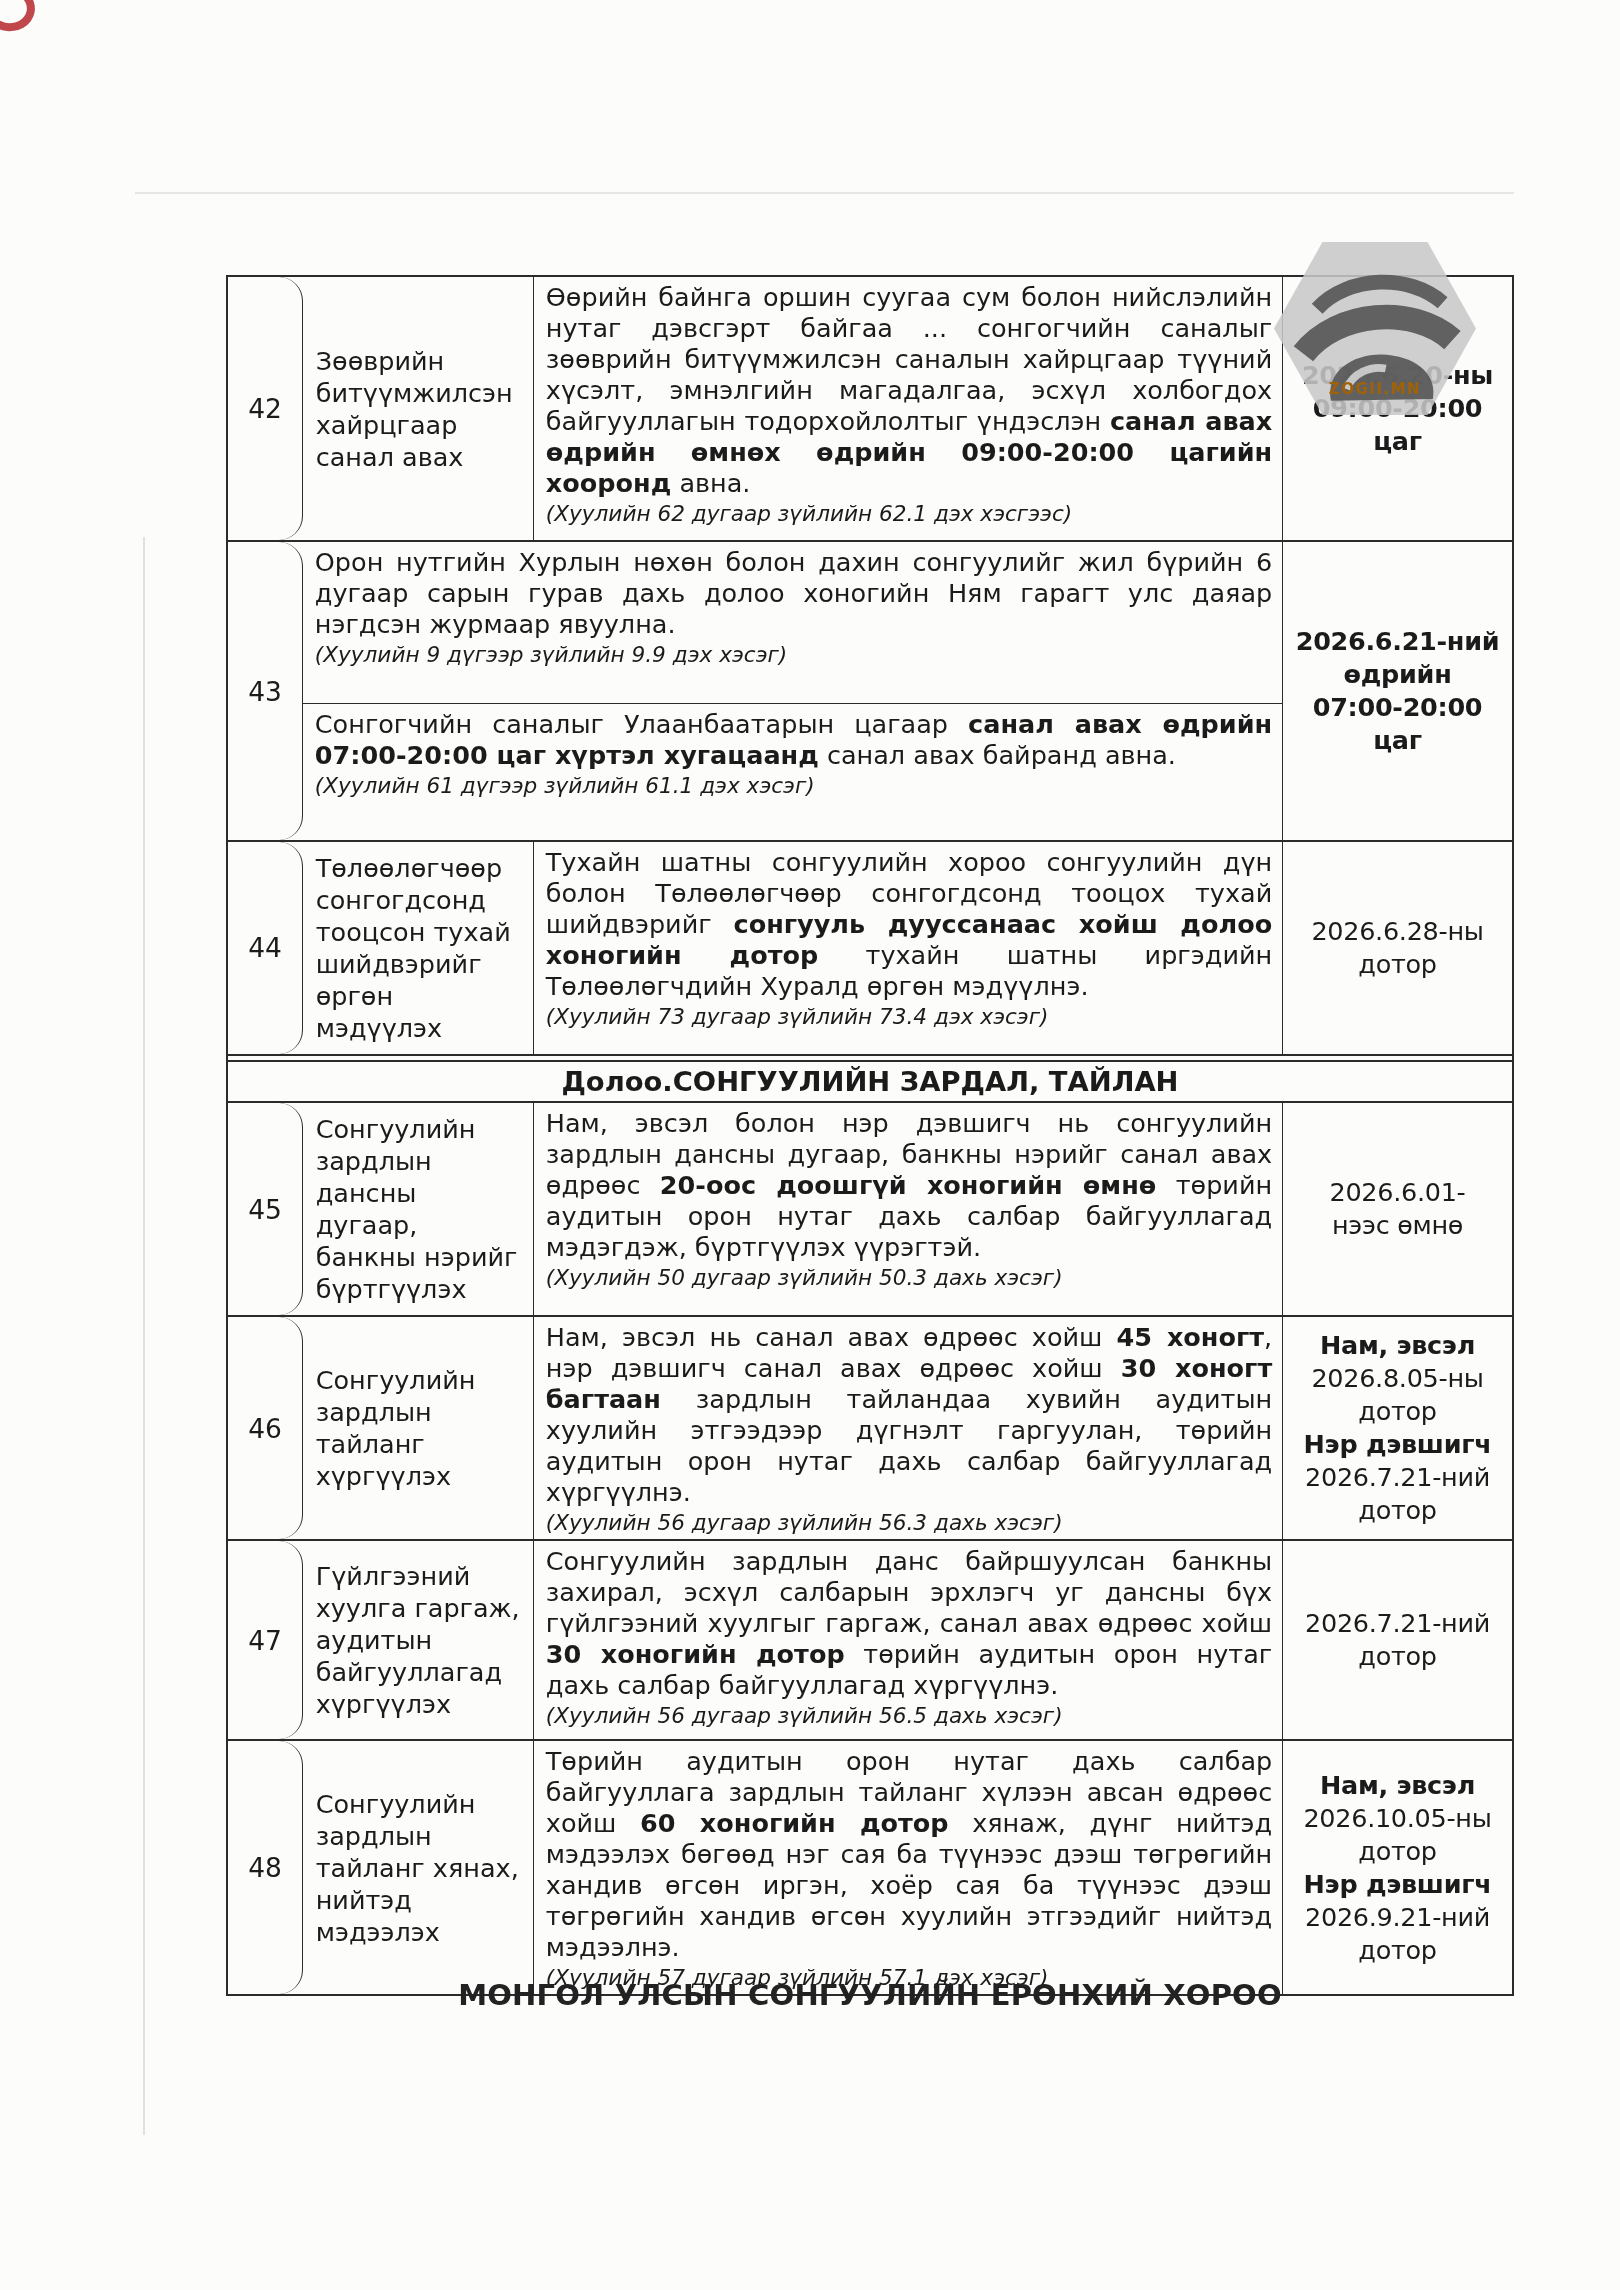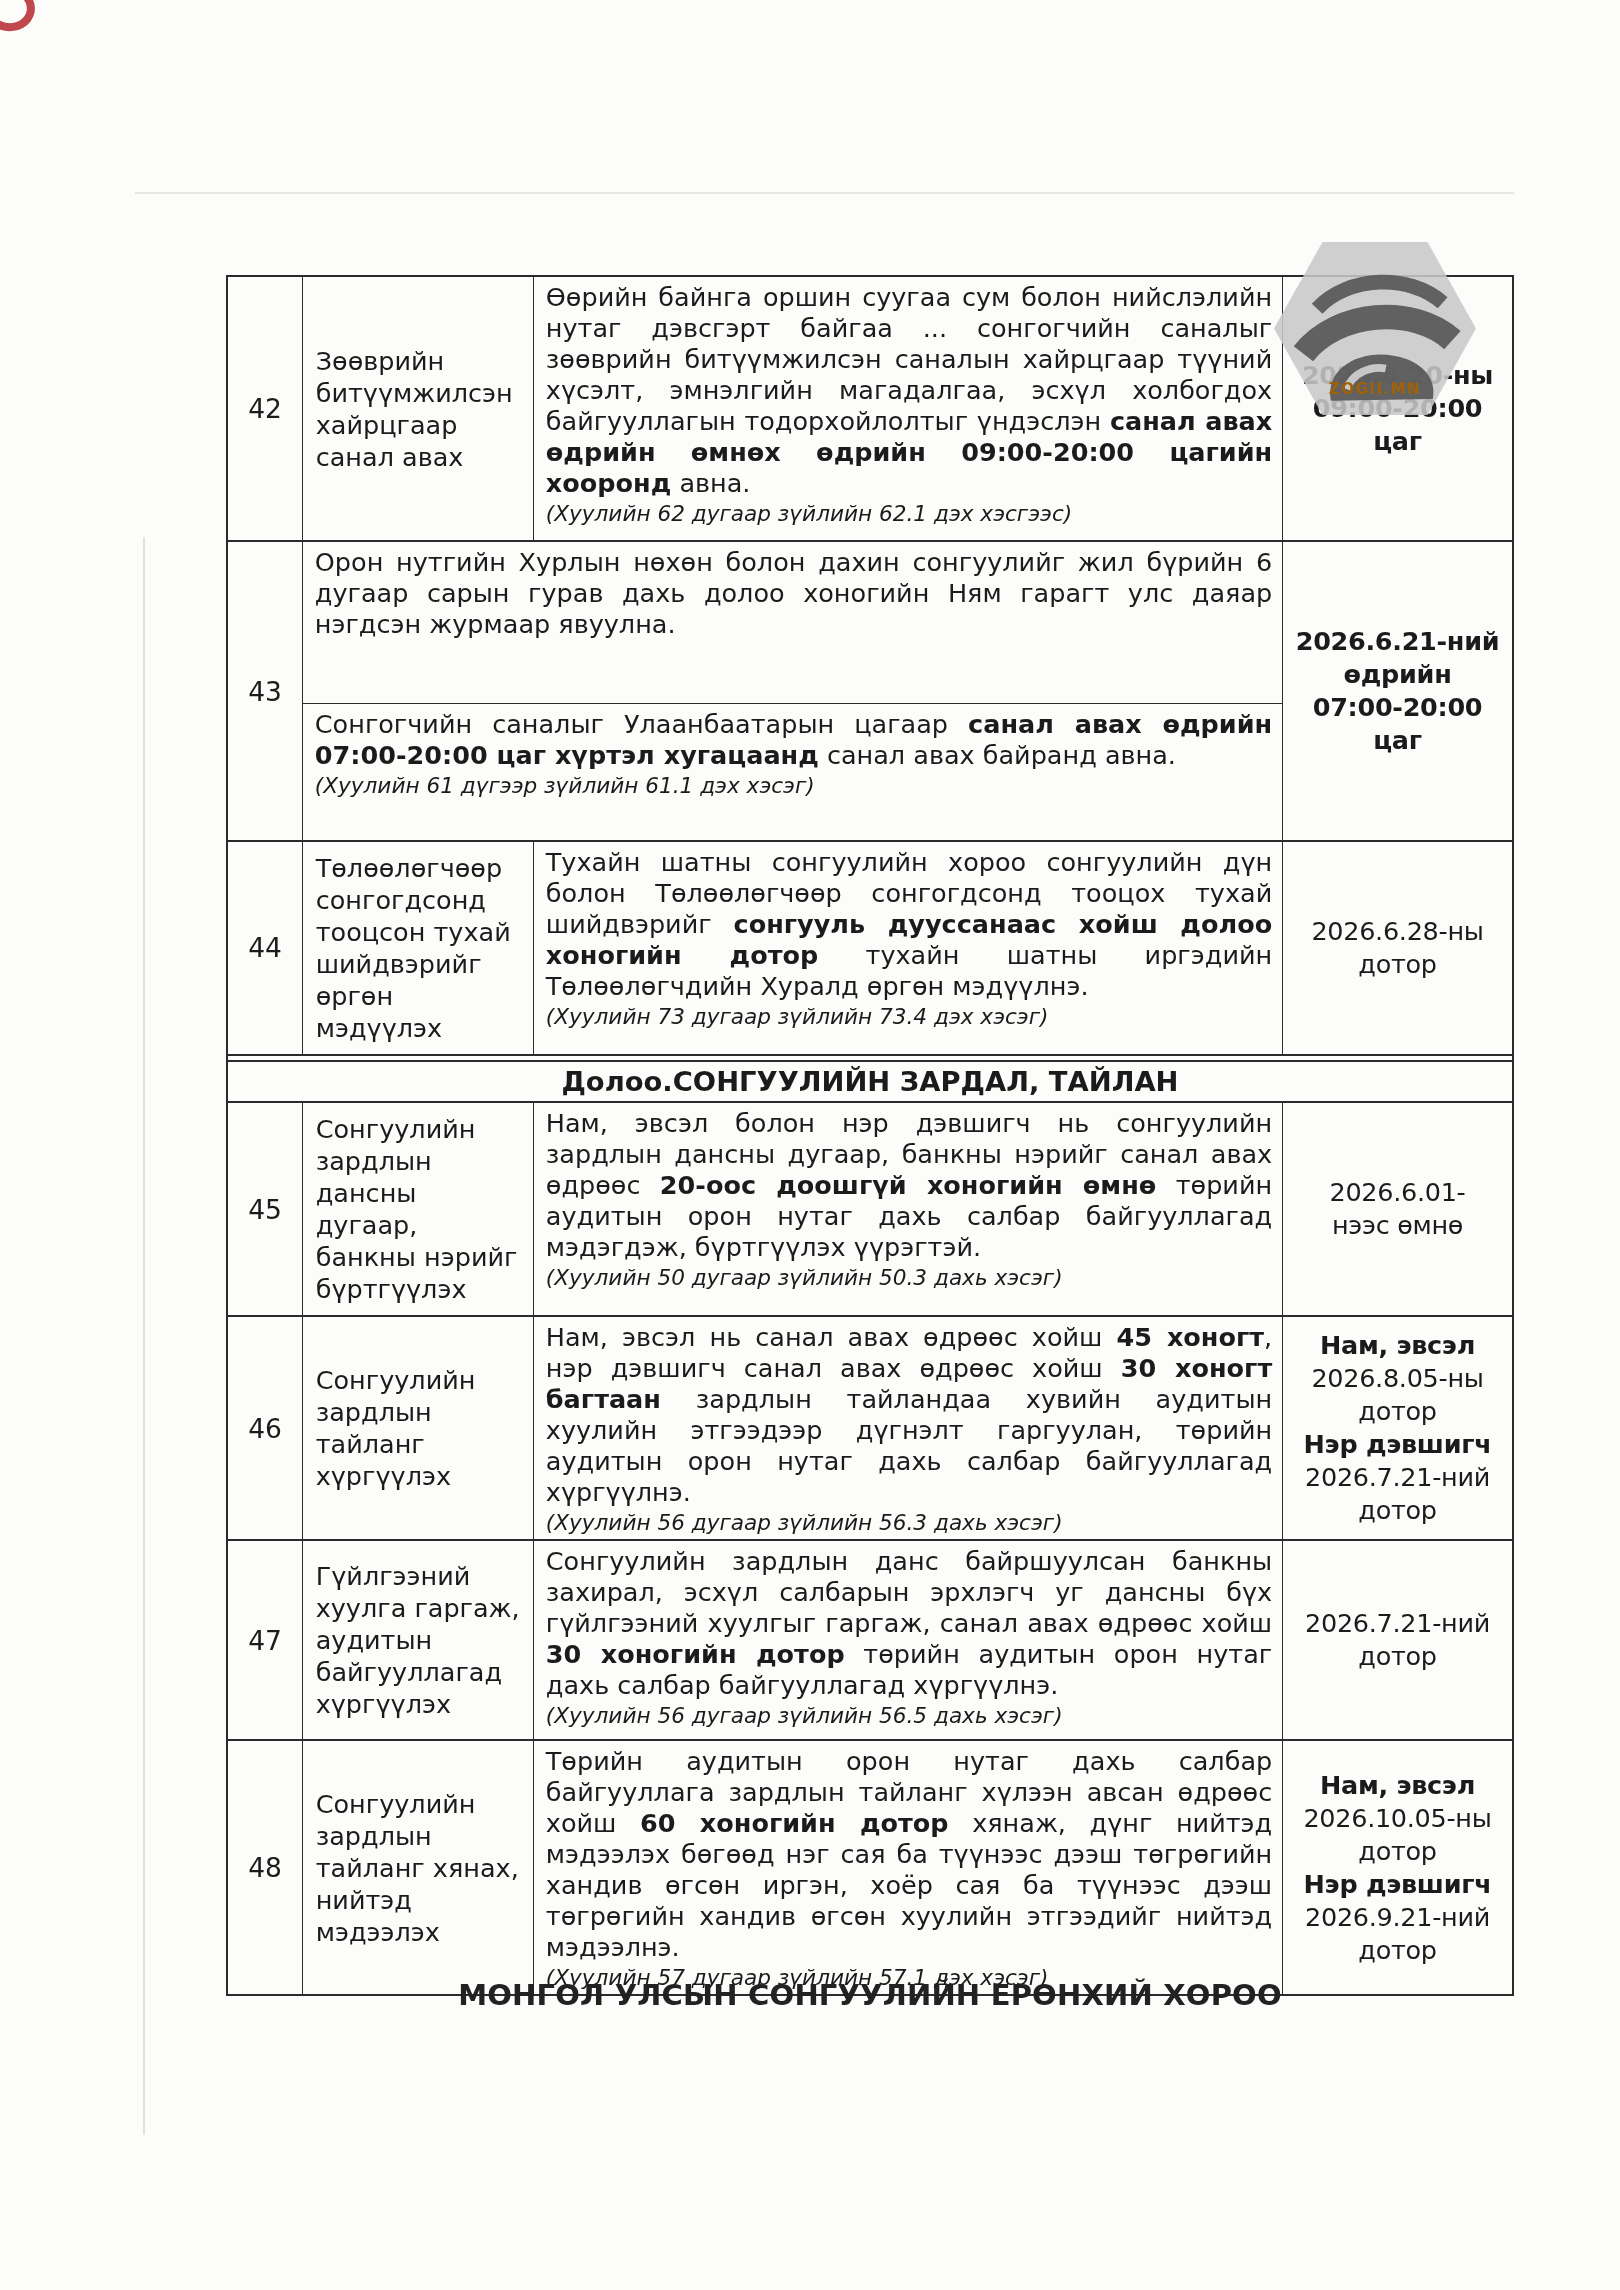--- a/index.html
+++ b/index.html
@@ -26,20 +26,21 @@
     position:absolute; left:226px; top:275px; width:1288px;
     border:2px solid #2b2b2b; background:transparent;
   }
   .row { display:flex; border-bottom:2px solid #2b2b2b; }
   .row-last { border-bottom:none; }
   .c { border-right:1.5px solid #2b2b2b; }
   .c:last-child { border-right:none; }
   .num {
     width:75px; display:flex; align-items:center; justify-content:center;
     font-size:26.5px;
+    border-radius:24px;
   }
   .topic {
     width:231px; display:flex; flex-direction:column; justify-content:center;
     padding:9.8px 7.8px 9.8px 12.7px; font-size:25.5px; line-height:32px;
   }
   .desc { flex:1; display:flex; flex-direction:column; }
   .block { padding:4.9px 9.8px 2.9px 11.8px; flex:1; }
   .block + .block { border-top:1.5px solid #2b2b2b; }
   .txt { font-size:25.5px; line-height:31px; text-align:justify; }
   .cite { font-size:21.6px; line-height:27.4px; font-style:italic; margin-top:1px; }
@@ -105,20 +106,21 @@
       </div>
     </div>
 
     <div class="row r1">
       <div class="c num">
           <span>43</span>
         </div>
       <div class="c desc">
         <div class="block blk-tall">
           <p class="txt"><span>Орон нутгийн Хурлын нөхөн болон дахин сонгуулийг жил бүрийн 6 дугаар сарын гурав дахь долоо хоногийн Ням гарагт улс даяар нэгдсэн журмаар явуулна.</span></p>
+          <div class="cite">(Хуулийн 9 дүгээр зүйлийн 9.9 дэх хэсэг)</div>
         </div>
         <div class="block">
           <p class="txt"><span>Сонгогчийн саналыг Улаанбаатарын цагаар </span><span class="b">санал авах өдрийн 07:00-20:00 цаг хүртэл хугацаанд</span><span> санал авах байранд авна.</span></p>
           <div class="cite">(Хуулийн 61 дүгээр зүйлийн 61.1 дэх хэсэг)</div>
         </div>
       </div>
       <div class="c date">
         <div class="dl b">2026.6.21-ний</div>
         <div class="dl b">өдрийн</div>
         <div class="dl b">07:00-20:00</div>

